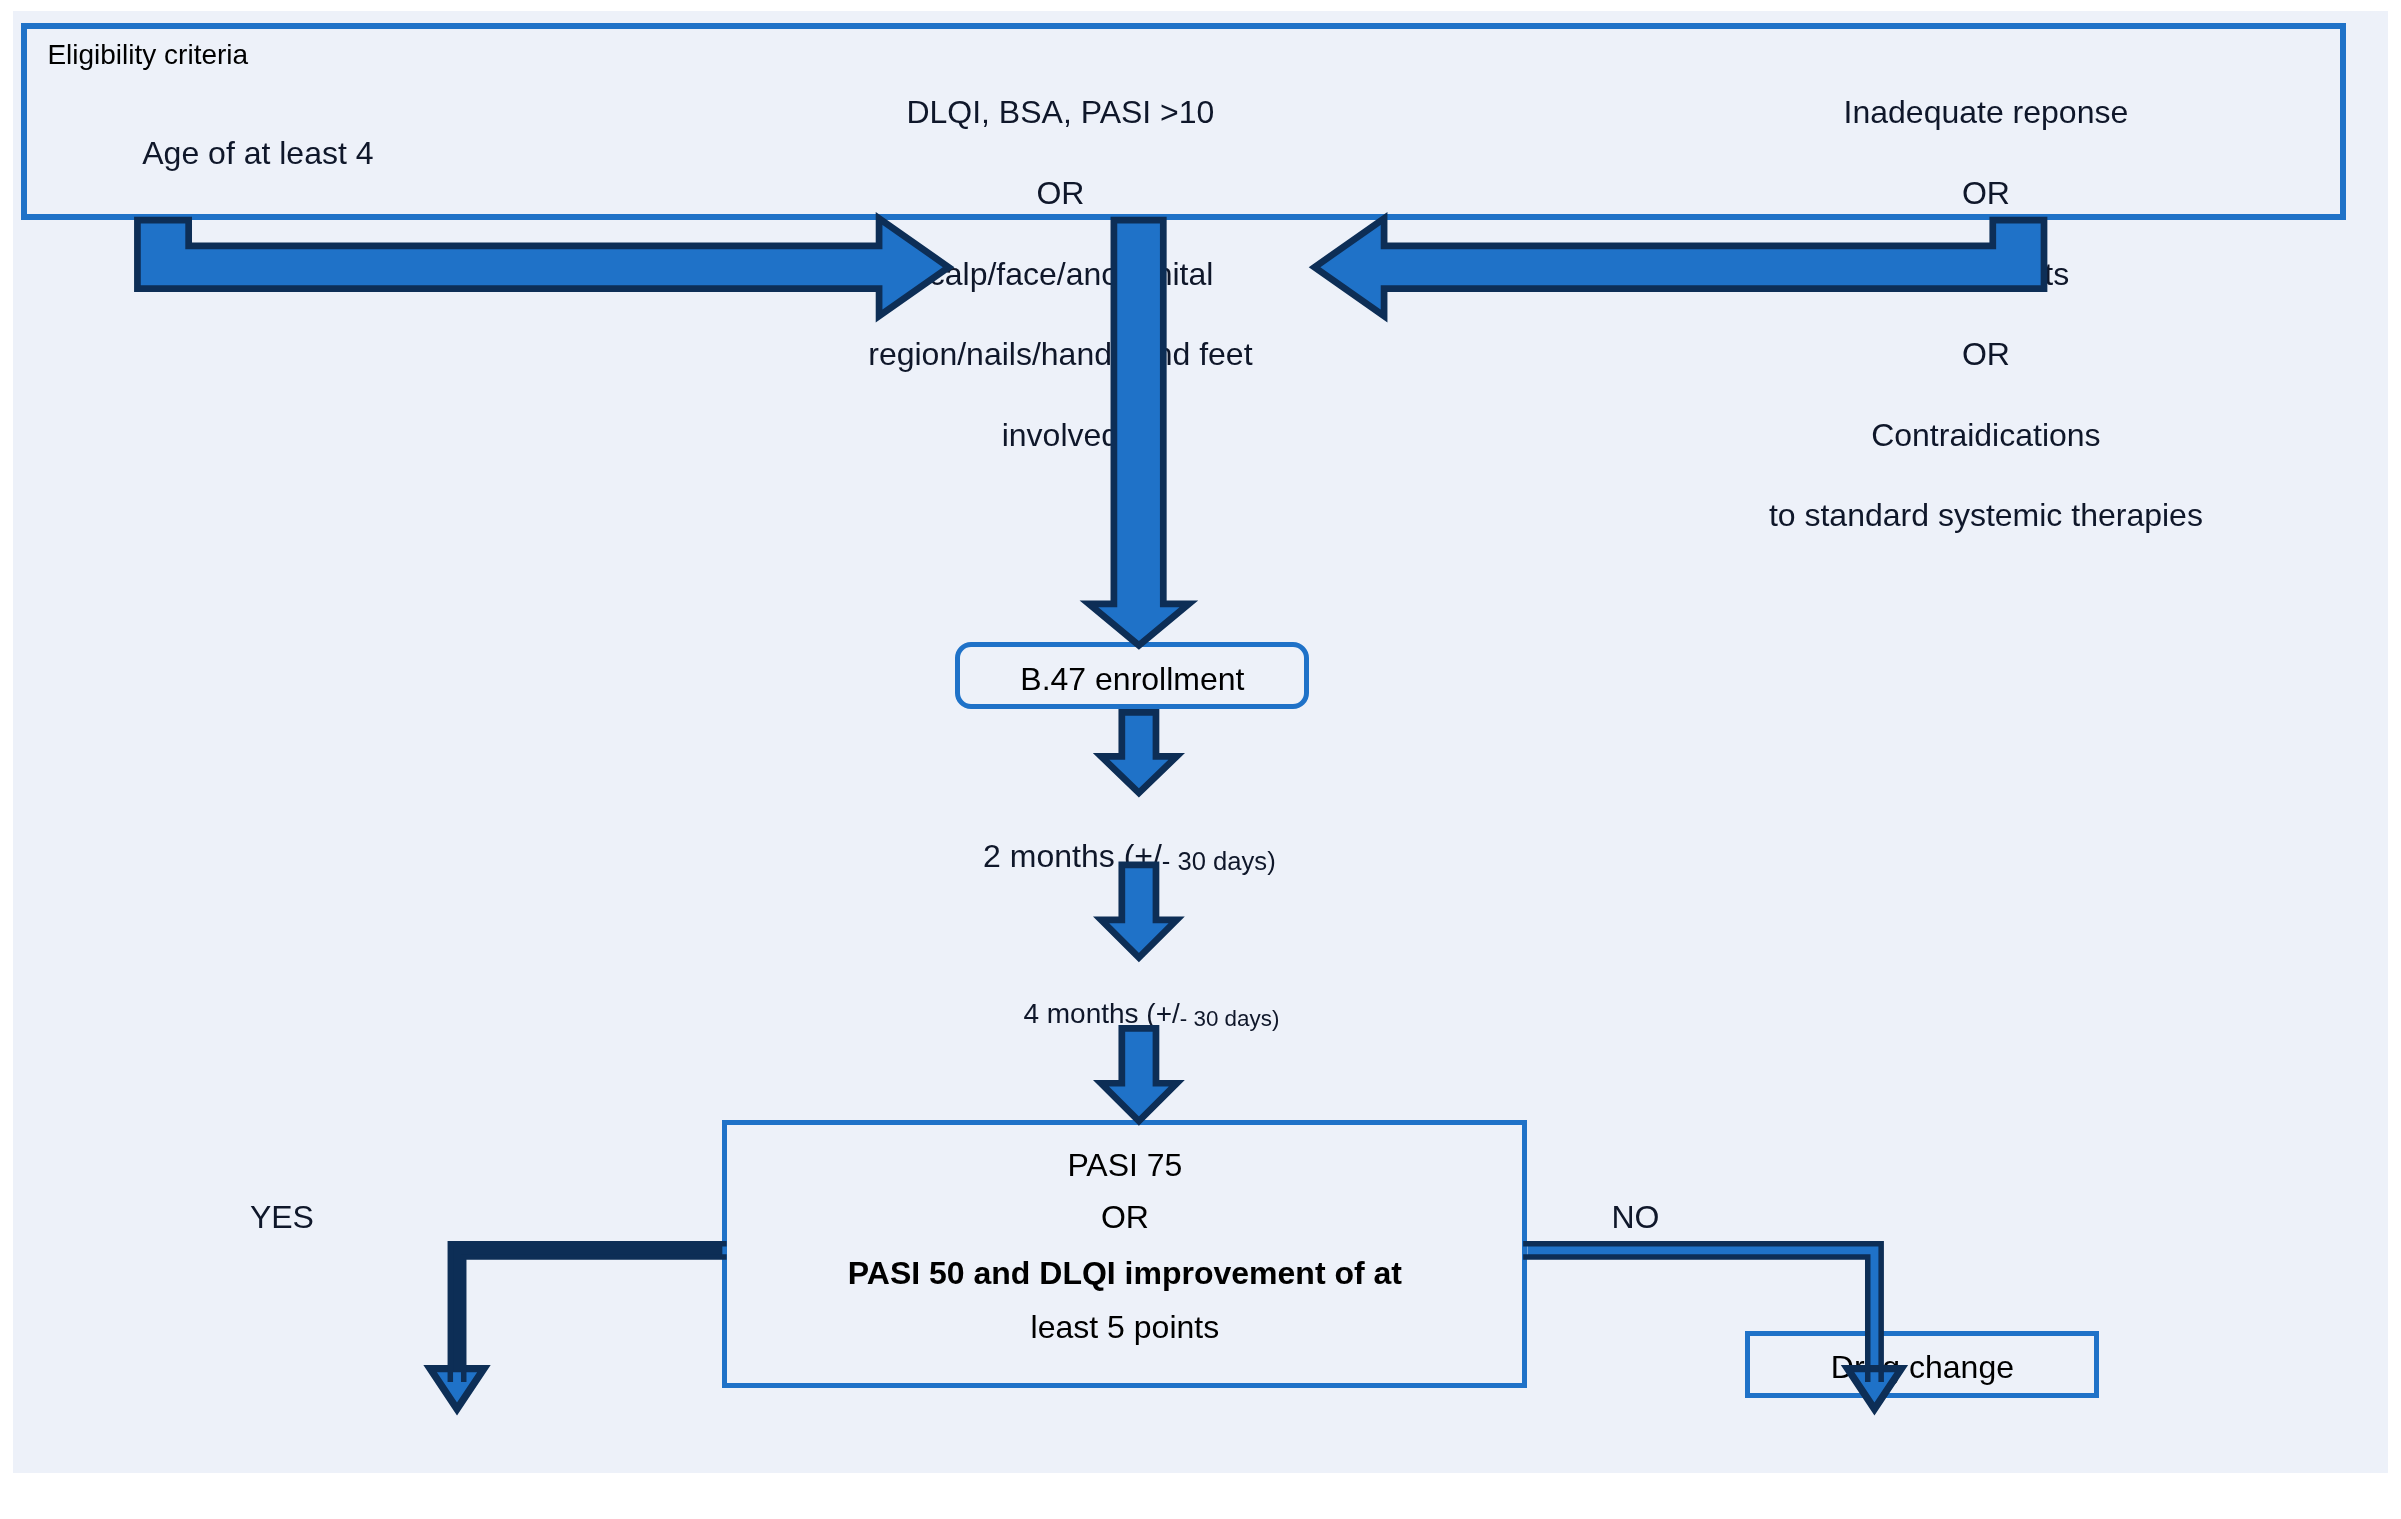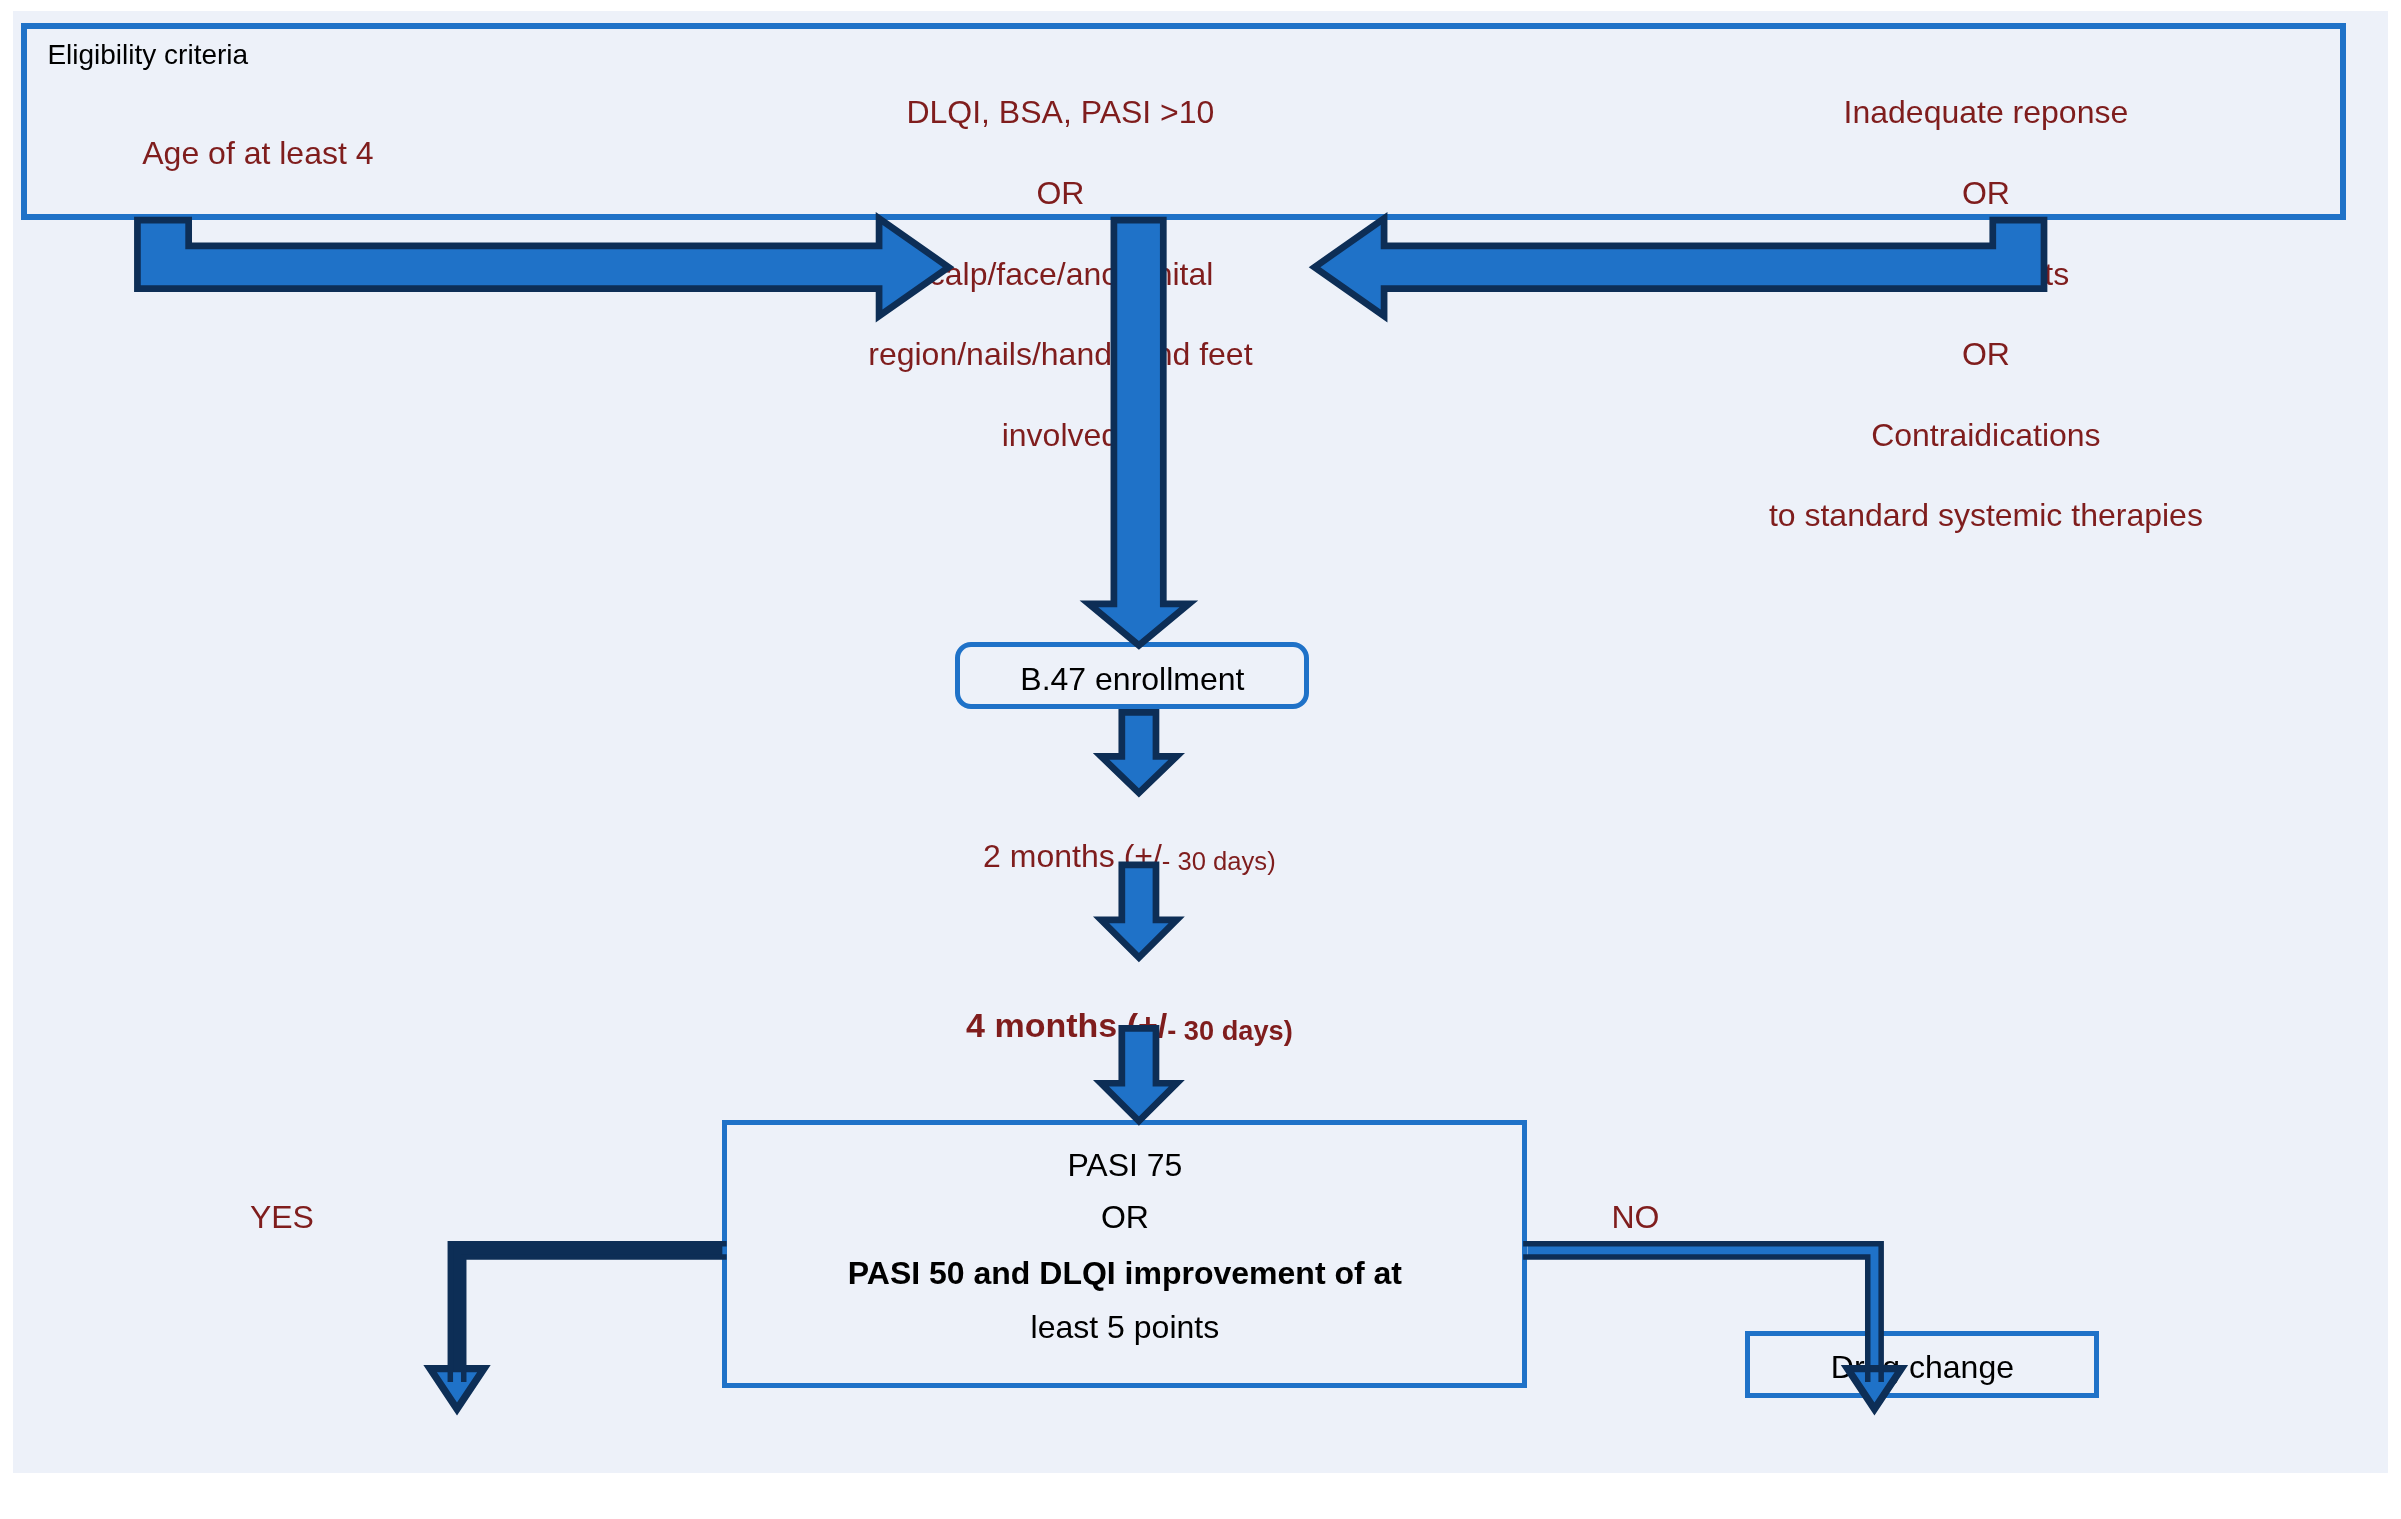--- a/index.html
+++ b/index.html
@@ -41,21 +41,21 @@
     color: #000000;
     font-family: "Liberation Sans", "DejaVu Sans", sans-serif;
     font-stretch: condensed;
     line-height: 1.22;
     white-space: pre-line;
   }
 
   
   .ftext {
     position: absolute;
-    color: #7f1d1d;
+    color: #0f172a;
     font-family: "Liberation Sans", "DejaVu Sans", sans-serif;
     line-height: 1.26;
     white-space: pre-line;
     text-align: center;
   }
 
   .eligibility-label {
     position: absolute;
     left: 34px;
     top: 28px;
@@ -107,21 +107,21 @@
   </div>
 
   <div class="box thin" style="left:942px; top:631px; width:354px; height:67px;border-radius:16px;">
     <div class="box-text" style="top:13.4px; font-size:32px;">B.47 enrollment</div>
   </div>
 
   <div class="ftext" style="left:811px; top:785px; width:610px; font-size:32px;">
     <span>2 months (+/</span><span class="plusminus">- 30 days)</span>
   </div>
 
-  <div class="ftext" style="left:811px; top:950px; width:610px; font-size:34px;font-weight:bold;">
+  <div class="ftext" style="left:833px; top:950px; width:610px; font-size:28px;">
     <span>4 months (+/</span><span class="plusminus">- 30 days)</span>
   </div>
 
   <div class="box thin" style="left:709px; top:1109px; width:805px; height:268px;">
     <div class="box-text" style="top:21px; font-size:32px;">PASI 75</div>
     <div class="box-text" style="top:73px; font-size:32px;">OR</div>
     <div class="box-text" style="top:129px; font-size:32px;font-weight:bold;">PASI 50 and DLQI improvement of at</div>
     <div class="box-text" style="top:183px; font-size:32px;">least 5 points</div>
   </div>
 

